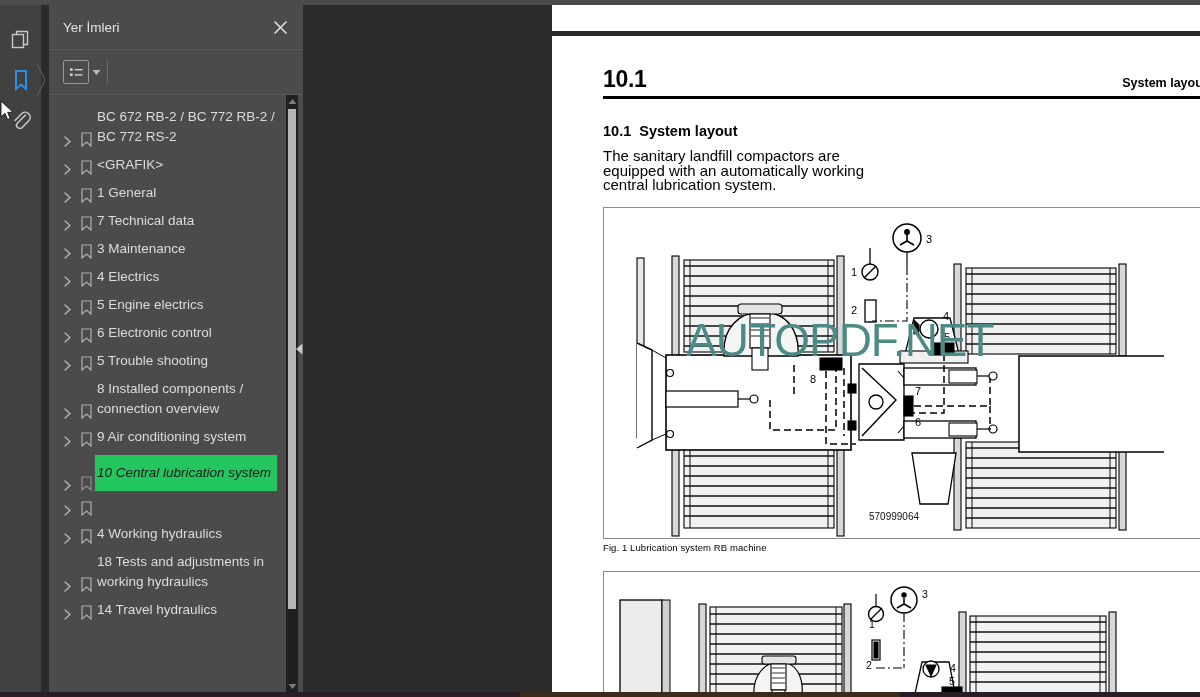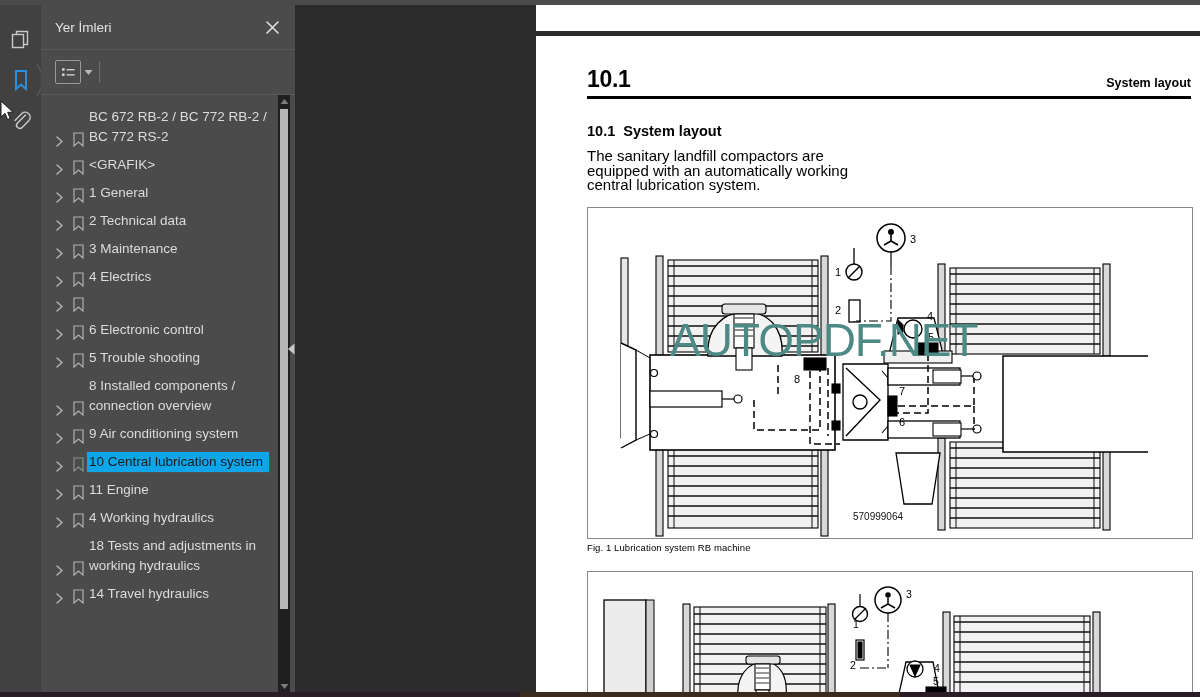--- a/index.html
+++ b/index.html
@@ -26,20 +26,21 @@
   .top-strip {
     height: 5px;
     background: #4b4b4b;
     flex: 0 0 auto;
   }
   .body-row {
     flex: 1 1 auto;
     display: flex;
     min-height: 0;
     position: relative;
+    gap: 8px;
   }
   .bottom-strip {
     height: 5px;
     background: #2a1c24;
     flex: 0 0 auto;
     position: relative;
   }
   .bottom-strip .warm {
     position: absolute;
     left: 520px;
@@ -188,26 +189,27 @@
     justify-content: center;
   }
   .bm-label {
     color: #dcdcdc;
     font-size: 13.5px;
     line-height: 20px;
     flex: 1 1 auto;
     word-wrap: break-word;
   }
   .bm-item.selected .bm-label {
-    background: #0ea5e9;
+    background: #22c55e;
     color: #1a1a1a;
     outline: 1px dotted #555;
     display: inline-block;
-    padding: 0 2px;
+    padding: 8px 2px;
     margin-left: -2px;
+    font-style: italic;
   }
 
   
   .scrollbar {
     position: absolute;
     right: 0;
     top: 0;
     bottom: 0;
     width: 20px;
     background: #4b4b4b;
@@ -491,21 +493,21 @@
               <span class="bm-exp">
                 <svg width="7" height="11" viewBox="0 0 7 11">
                   <path d="M1 1 L6 5.5 L1 10" fill="none" stroke="#b5b5b5" stroke-width="1.4" stroke-linecap="round"></path>
                 </svg>
               </span>
               <span class="bm-ico">
                 <svg width="11" height="15" viewBox="0 0 11 15">
                   <path d="M1 1 H10 V14 L5.5 10 L1 14 Z" fill="none" stroke="#b0b0b0" stroke-width="1.2"></path>
                 </svg>
               </span>
-              <span class="bm-label">2 Technical data</span>
+              <span class="bm-label">7 Technical data</span>
             </div>
             <div class="bm-item">
               <span class="bm-exp">
                 <svg width="7" height="11" viewBox="0 0 7 11">
                   <path d="M1 1 L6 5.5 L1 10" fill="none" stroke="#b5b5b5" stroke-width="1.4" stroke-linecap="round"></path>
                 </svg>
               </span>
               <span class="bm-ico">
                 <svg width="11" height="15" viewBox="0 0 11 15">
                   <path d="M1 1 H10 V14 L5.5 10 L1 14 Z" fill="none" stroke="#b0b0b0" stroke-width="1.2"></path>
@@ -530,20 +532,21 @@
               <span class="bm-exp">
                 <svg width="7" height="11" viewBox="0 0 7 11">
                   <path d="M1 1 L6 5.5 L1 10" fill="none" stroke="#b5b5b5" stroke-width="1.4" stroke-linecap="round"></path>
                 </svg>
               </span>
               <span class="bm-ico">
                 <svg width="11" height="15" viewBox="0 0 11 15">
                   <path d="M1 1 H10 V14 L5.5 10 L1 14 Z" fill="none" stroke="#b0b0b0" stroke-width="1.2"></path>
                 </svg>
               </span>
+              <span class="bm-label">5 Engine electrics</span>
             </div>
             <div class="bm-item">
               <span class="bm-exp">
                 <svg width="7" height="11" viewBox="0 0 7 11">
                   <path d="M1 1 L6 5.5 L1 10" fill="none" stroke="#b5b5b5" stroke-width="1.4" stroke-linecap="round"></path>
                 </svg>
               </span>
               <span class="bm-ico">
                 <svg width="11" height="15" viewBox="0 0 11 15">
                   <path d="M1 1 H10 V14 L5.5 10 L1 14 Z" fill="none" stroke="#b0b0b0" stroke-width="1.2"></path>
@@ -607,21 +610,20 @@
               <span class="bm-exp">
                 <svg width="7" height="11" viewBox="0 0 7 11">
                   <path d="M1 1 L6 5.5 L1 10" fill="none" stroke="#b5b5b5" stroke-width="1.4" stroke-linecap="round"></path>
                 </svg>
               </span>
               <span class="bm-ico">
                 <svg width="11" height="15" viewBox="0 0 11 15">
                   <path d="M1 1 H10 V14 L5.5 10 L1 14 Z" fill="none" stroke="#b0b0b0" stroke-width="1.2"></path>
                 </svg>
               </span>
-              <span class="bm-label">11 Engine</span>
             </div>
             <div class="bm-item">
               <span class="bm-exp">
                 <svg width="7" height="11" viewBox="0 0 7 11">
                   <path d="M1 1 L6 5.5 L1 10" fill="none" stroke="#b5b5b5" stroke-width="1.4" stroke-linecap="round"></path>
                 </svg>
               </span>
               <span class="bm-ico">
                 <svg width="11" height="15" viewBox="0 0 11 15">
                   <path d="M1 1 H10 V14 L5.5 10 L1 14 Z" fill="none" stroke="#b0b0b0" stroke-width="1.2"></path>

